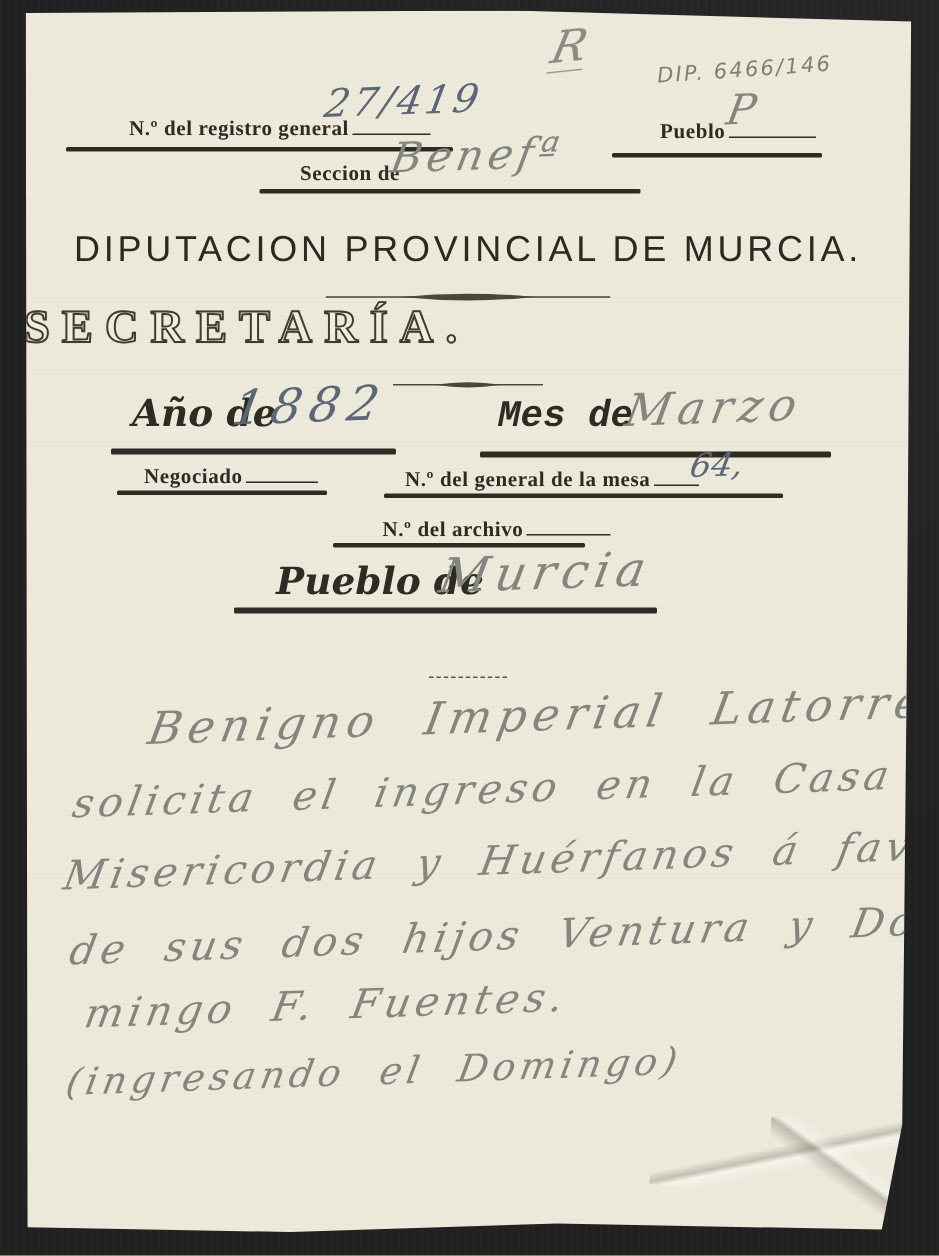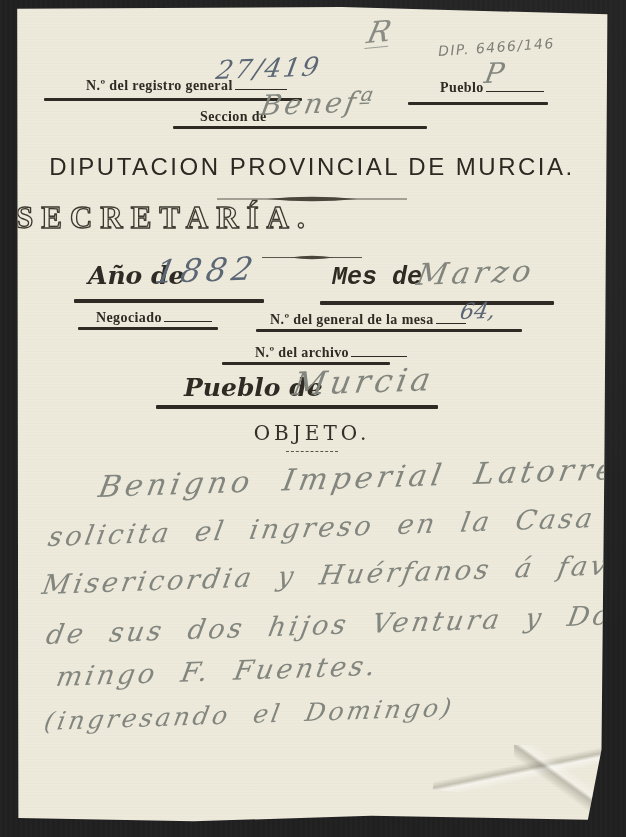--- a/index.html
+++ b/index.html
@@ -134,21 +134,20 @@
 
   <div class="abs label" style="left:219px;top:337px;margin-left:20px;">
     <span>N.º del archivo</span><span class="blank" style="width:56px;"></span>
   </div>
   <div class="rule" style="left:206px;top:355px;width:168px;"></div>
 
   <div class="abs it-label" style="left:168px;top:366px;">Pueblo de</div>
   <div class="abs hw" style="left:274px;top:358px;font-size:32px;letter-spacing:4px;">Murcia</div>
   <div class="rule thick" style="left:140px;top:398px;width:282px;"></div>
 
-  <div class="abs objeto" style="top:414px;left:0;">OBJETO.</div>
   <div class="objeto-rule" style="top:444px;"></div>
 
   <div class="abs hw hw-line" style="left:80px;top:462px;font-size:30px;letter-spacing:4px;word-spacing:16px;">Benigno Imperial Latorre</div>
   <div class="abs hw hw-line" style="left:30px;top:514px;">solicita el ingreso en la Casa de</div>
   <div class="abs hw hw-line" style="left:24px;top:562px;">Misericordia y Huérfanos á favor</div>
   <div class="abs hw hw-line" style="left:28px;top:612px;">de sus dos hijos Ventura y Do-</div>
   <div class="abs hw hw-line" style="left:38px;top:654px;">mingo F. Fuentes.</div>
   <div class="abs hw hw-line" style="left:26px;top:700px;font-size:25px;">(ingresando el Domingo)</div>
 
   <div class="crease" style="left:420px;top:730px;width:190px;height:64px;transform:rotate(7deg);

